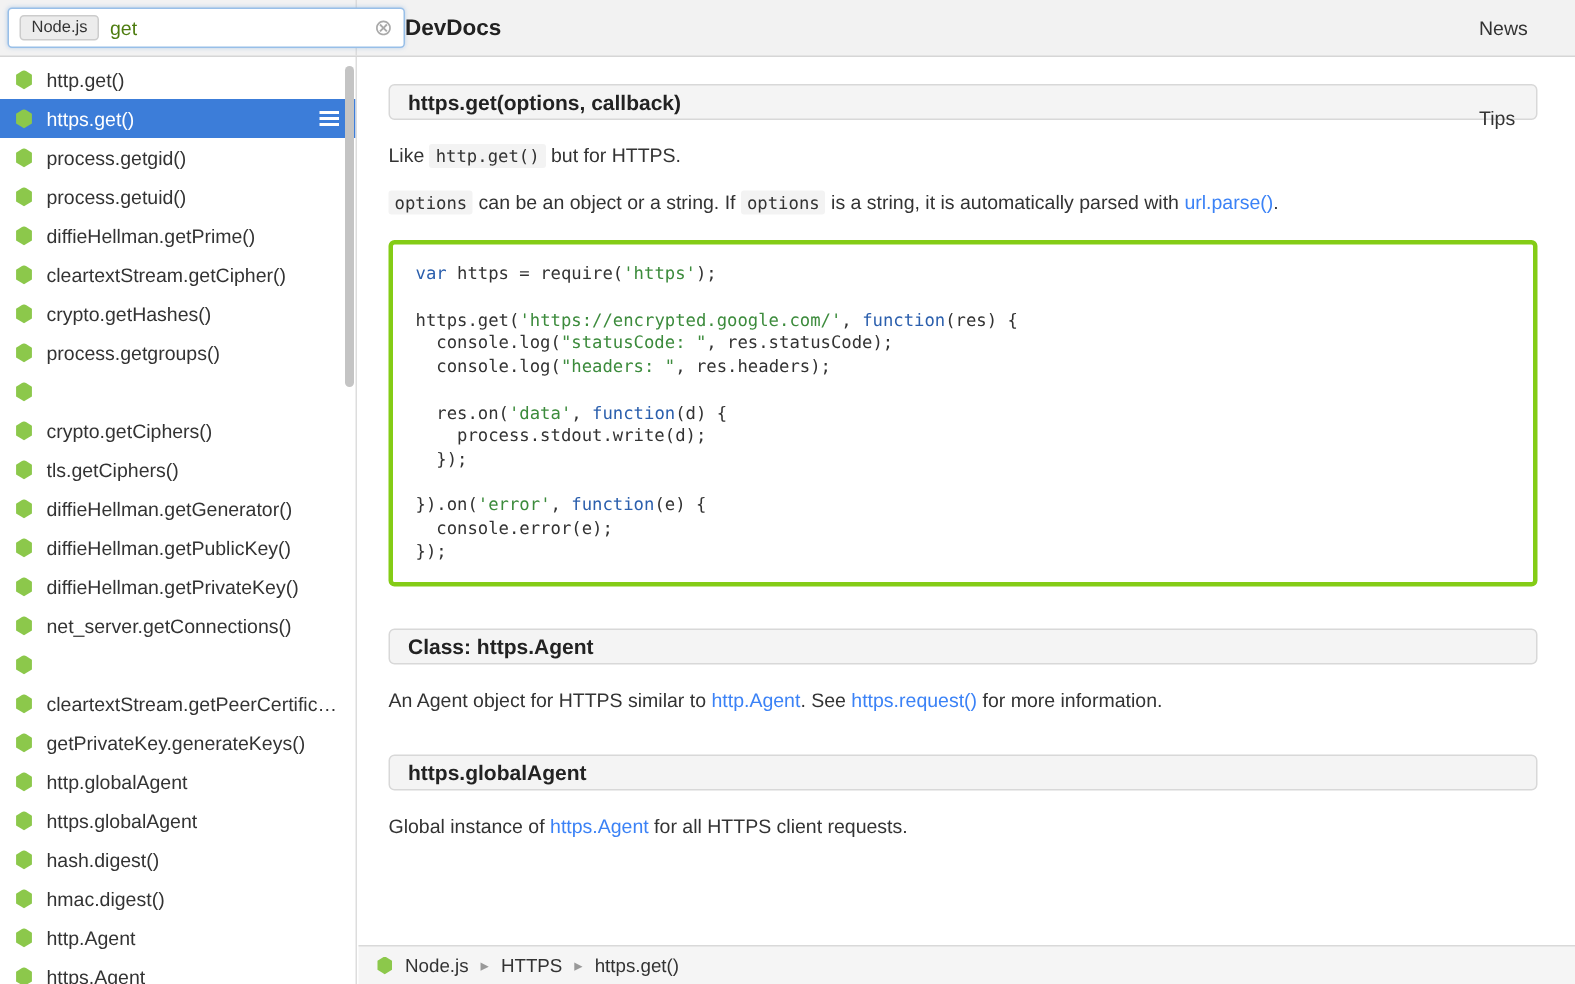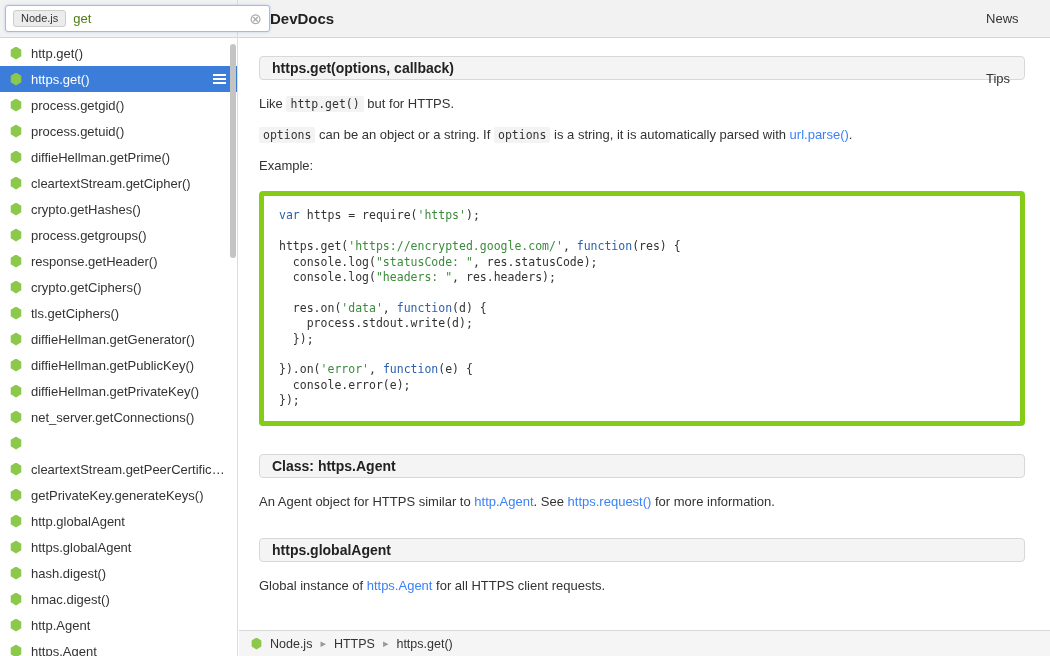--- a/index.html
+++ b/index.html
@@ -79,21 +79,21 @@
   }
   .doc-heading:first-child { margin-top: 0; }
   .doc-p { font-size: 13px; line-height: 1.55; color: #333; margin: 11px 0; }
   .inline-code {
     font-family: "DejaVu Sans Mono", monospace; font-size: 11.5px;
     background: #f3f3f3; border-radius: 2px; padding: 1px 4px; color: #333;
   }
   .doc-link { color: #3b82f6; text-decoration: none; cursor: pointer; }
 
   .code-block {
-    border: 5px solid #84cc16; border-radius: 4px;
+    border: 3px solid #84cc16; border-radius: 4px;
     padding: 12px 15px; margin: 15px 0 28px;
     font-family: "DejaVu Sans Mono", monospace; font-size: 11.5px; color: #333;
     overflow: hidden;
   }
   .code-line { min-height: 15.4px; line-height: 15.4px; white-space: pre; }
   .tok-kw  { color: #2b5fad; }
   .tok-str { color: #3c8b3c; }
 
   
   .pathbar {
@@ -155,21 +155,20 @@
       <div class="side-item">
         <span class="hex"></span>
         <span class="side-label">crypto.getHashes()</span>
       </div>
       <div class="side-item">
         <span class="hex"></span>
         <span class="side-label">process.getgroups()</span>
       </div>
       <div class="side-item">
         <span class="hex"></span>
-        <span class="side-label">response.getHeader()</span>
       </div>
       <div class="side-item">
         <span class="hex"></span>
         <span class="side-label">crypto.getCiphers()</span>
       </div>
       <div class="side-item">
         <span class="hex"></span>
         <span class="side-label">tls.getCiphers()</span>
       </div>
       <div class="side-item">
@@ -224,21 +223,20 @@
         <span class="side-label">https.Agent</span>
       </div>
     </div>
   <div class="side-scrollbar"></div>
 </div>
 
 <div class="content">
     <h2 class="doc-heading">https.get(options, callback)</h2>
     <p class="doc-p"><span>Like </span><code class="inline-code">http.get()</code><span> but for HTTPS.</span></p>
     <p class="doc-p"><code class="inline-code">options</code><span> can be an object or a string. If </span><code class="inline-code">options</code><span> is a string, it is automatically parsed with </span><a class="doc-link">url.parse()</a><span>.</span></p>
-    <p class="doc-p"><span>Example:</span></p>
     <pre class="code-block"><div class="code-line"><span class="tok-kw">var</span><span> https = require(</span><span class="tok-str">'https'</span><span>);</span></div><div class="code-line"></div><div class="code-line"><span>https.get(</span><span class="tok-str">'https://encrypted.google.com/'</span><span>, </span><span class="tok-kw">function</span><span>(res) {</span></div><div class="code-line"><span>  console.log(</span><span class="tok-str">"statusCode: "</span><span>, res.statusCode);</span></div><div class="code-line"><span>  console.log(</span><span class="tok-str">"headers: "</span><span>, res.headers);</span></div><div class="code-line"></div><div class="code-line"><span>  res.on(</span><span class="tok-str">'data'</span><span>, </span><span class="tok-kw">function</span><span>(d) {</span></div><div class="code-line"><span>    process.stdout.write(d);</span></div><div class="code-line"><span>  });</span></div><div class="code-line"></div><div class="code-line"><span>}).on(</span><span class="tok-str">'error'</span><span>, </span><span class="tok-kw">function</span><span>(e) {</span></div><div class="code-line"><span>  console.error(e);</span></div><div class="code-line"><span>});</span></div></pre>
     <h2 class="doc-heading">Class: https.Agent</h2>
     <p class="doc-p"><span>An Agent object for HTTPS similar to </span><a class="doc-link">http.Agent</a><span>. See </span><a class="doc-link">https.request()</a><span> for more information.</span></p>
     <h2 class="doc-heading">https.globalAgent</h2>
     <p class="doc-p"><span>Global instance of </span><a class="doc-link">https.Agent</a><span> for all HTTPS client requests.</span></p>
   </div>
 
 <div class="pathbar">
   <span class="hex"></span>
   <span style="display:flex;align-items:center;gap:8px;">

